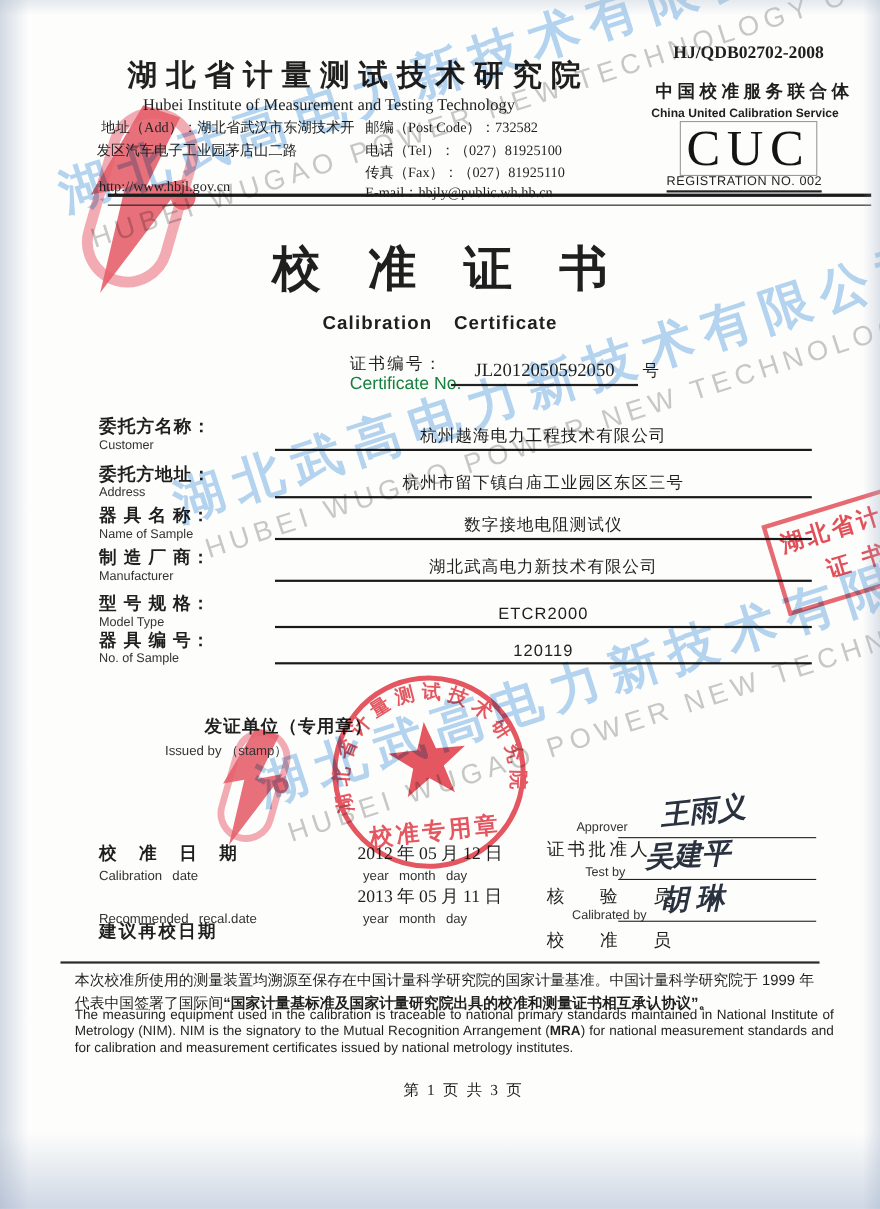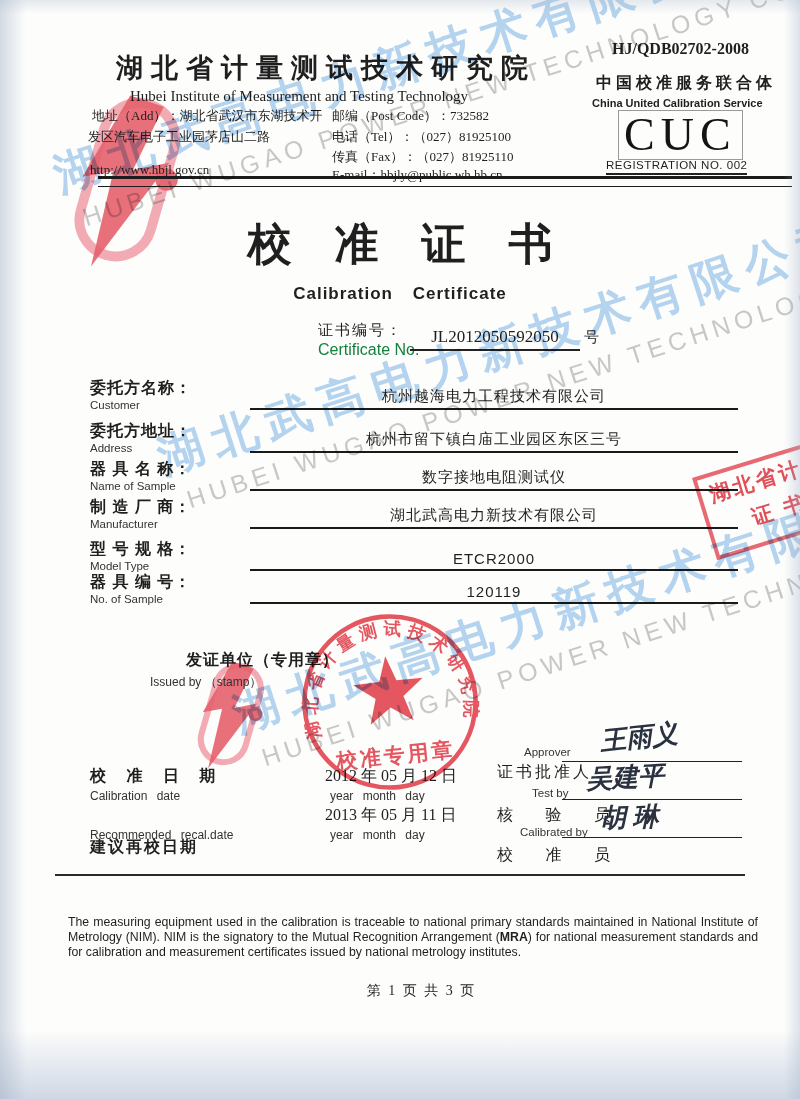--- a/index.html
+++ b/index.html
@@ -253,20 +253,23 @@
   <div class="abs date-cn nowrap" id="cald-cn">校 准 日 期</div>
   <div class="abs date-en nowrap" id="cald-en">Calibration date</div>
   <div class="abs date-val nowrap" id="cald-val">2012 年 05 月 12 日</div>
   <div class="abs date-en nowrap" id="cald-sub">year month day</div>
   <div class="abs date-cn nowrap" id="recd-cn">建议再校日期</div>
   <div class="abs date-en nowrap" id="recd-en">Recommended recal.date</div>
   <div class="abs date-val nowrap" id="recd-val">2013 年 05 月 11 日</div>
   <div class="abs date-en nowrap" id="recd-sub">year month day</div>
 
   <div class="abs fsep"></div>
+  <div class="abs fcn">
+    <span>本次校准所使用的测量装置均溯源至保存在中国计量科学研究院的国家计量基准。中国计量科学研究院于 1999 年代表中国签署了国际间</span><span class="b">“国家计量基标准及国家计量研究院出具的校准和测量证书相互承认协议”。</span>
+  </div>
   <div class="abs fen">
     <span>The measuring equipment used in the calibration is traceable to national primary standards maintained in National Institute of Metrology (NIM). NIM is the signatory to the Mutual Recognition Arrangement (</span><span class="b">MRA</span><span>) for national measurement standards and for calibration and measurement certificates issued by national metrology institutes.</span>
   </div>
   <div class="abs pagenum">第 1 页 共 3 页</div>
 
   <div class="edge edge-bottom"></div>
   <div class="edge edge-left"></div>
   <div class="edge edge-right"></div>
   <div class="edge edge-top"></div>
 </div>

